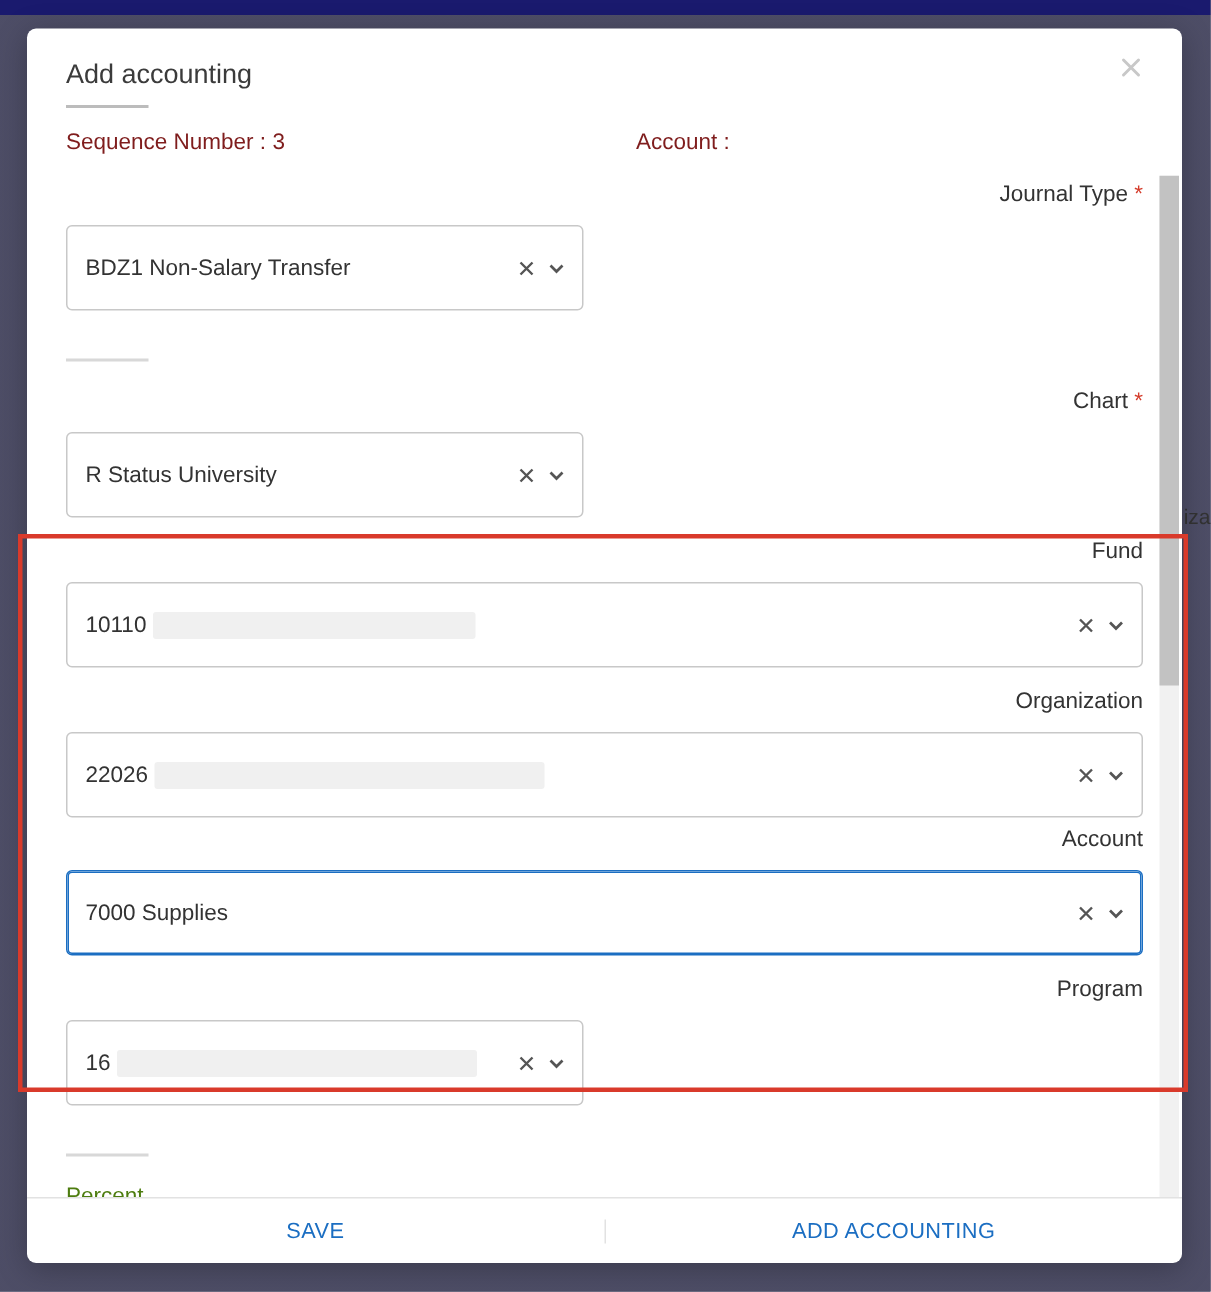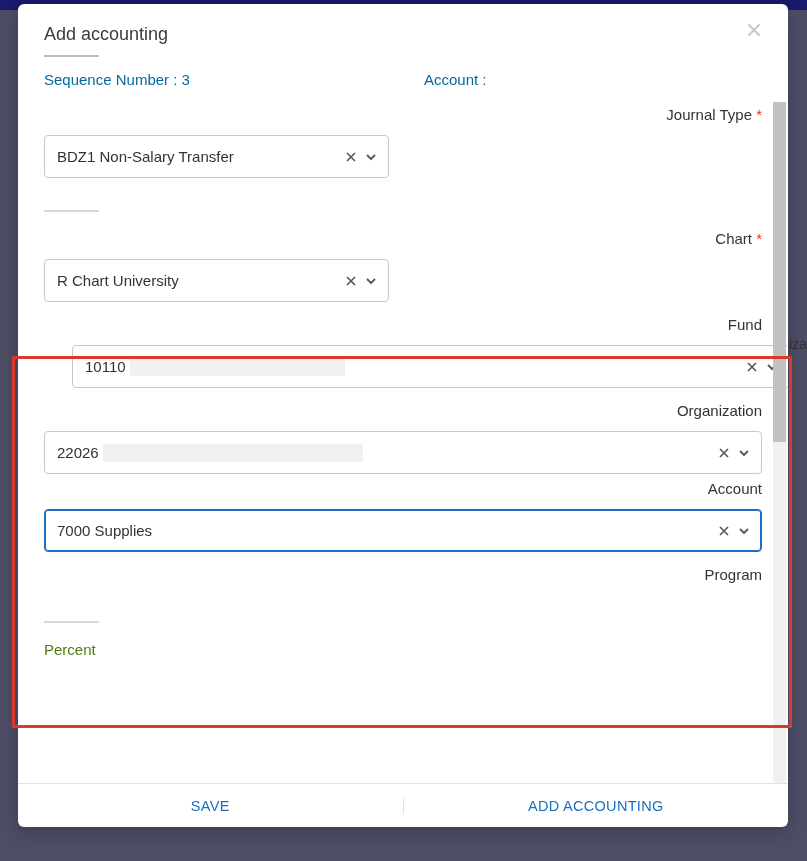--- a/index.html
+++ b/index.html
@@ -1,34 +1,34 @@
 <!DOCTYPE html>
 <html><head>
 <meta charset="utf-8">
 <style>
   * { box-sizing: border-box; margin: 0; padding: 0; }
   html, body { width: 807px; height: 861px; font-family: "Segoe UI", Arial, sans-serif; background: #4a4a6a; overflow: hidden; }
   .backdrop { position: absolute; inset: 0; background: linear-gradient(#1a1a6e 0 10px, rgba(80,80,100,0.6) 10px 100%); }
   .back-text { position: absolute; top: 336px; right: 0; font-size: 14px; color: #333; }
-  .modal { position: absolute; left: 18px; top: 4px; width: 770px; height: 823px; background: #fff; border-radius: 6px; box-shadow: 0 4px 20px rgba(0,0,0,0.25); display: flex; flex-direction: column; }
+  .modal { position: absolute; left: 18px; top: 19px; width: 770px; height: 823px; background: #fff; border-radius: 6px; box-shadow: 0 4px 20px rgba(0,0,0,0.25); display: flex; flex-direction: column; }
   .modal-header { padding: 20px 26px 0 26px; position: relative; }
   .modal-title { font-size: 18px; font-weight: 400; color: #3b3b3b; padding-bottom: 10px; }
   .title-underline { width: 55px; height: 2px; background: #bcbcbc; margin-bottom: 14px; }
   .close-x { position: absolute; top: 18px; right: 22px; width: 20px; height: 20px; cursor: pointer; color: #c8c8c8; font-size: 20px; line-height: 20px; text-align: center; font-weight: 300; }
-  .meta-row { display: flex; padding: 0 26px 14px 26px; font-size: 15px; color: #0369a1; }
+  .meta-row { display: flex; padding: 0 26px 14px 26px; font-size: 15px; color: #7f1d1d; }
   .meta-left { flex: 0 0 380px; }
   .meta-right { flex: 1; }
   .scroll-area { position: relative; flex: 1; overflow: hidden; }
   .body-inner { padding: 4px 26px 0 26px; }
   .scrollbar-track { position: absolute; top: 0; right: 2px; width: 13px; height: 100%; background: #f1f1f1; }
   .scrollbar-thumb { position: absolute; top: 0; left: 0; width: 13px; height: 340px; background: #c2c2c2; border-radius: 0; }
   .field { margin-bottom: 6px; }
   .field-label { font-size: 15px; color: #333; margin-bottom: 12px; display: block; text-align: right; }
   .req-star { color: #d43b2a; }
-  .combo { position: relative; border: 1px solid #c8c8c8; border-radius: 4px; height: 43px; display: flex; align-items: center; padding: 0 56px 0 12px; font-size: 15px; color: #333; background: #fff; }
+  .combo { position: relative; border: 1px solid #c8c8c8; border-radius: 4px; height: 57px; display: flex; align-items: center; padding: 0 56px 0 12px; font-size: 15px; color: #333; background: #fff; }
   .combo.focused { border: 1px solid #1b6ec2; box-shadow: 0 0 0 1px #1b6ec2 inset; }
   .combo.narrow { width: 345px; }
   .combo.wide  { width: 718px; }
   .combo .controls { position: absolute; right: 10px; top: 50%; transform: translateY(-50%); display: flex; align-items: center; gap: 6px; color: #555; }
   .ctrl { width: 14px; height: 14px; display: inline-flex; align-items: center; justify-content: center; }
   .redacted { display: inline-block; height: 18px; background: #f0f0f0; border-radius: 2px; vertical-align: middle; margin-left: 4px; }
   .section-gap { height: 26px; }
   .sep-short { width: 55px; height: 2px; background: #d8d8d8; margin: 0 0 18px 0; }
   .highlight-box { position: absolute; border: 3px solid #d93a2b; pointer-events: none; }
   .footer { height: 44px; border-top: 1px solid #e2e2e2; display: flex; align-items: center; }
@@ -95,37 +95,37 @@
 
       <div class="section-gap"></div>
       <div class="sep-short"></div>
 
       <div class="field">
         <label class="field-label">
           <span>Chart</span>
           <span class="req-star">*</span>
         </label>
         <div class="combo narrow">
-          <span>R Chart University</span>
-          <span class="controls">
-            <span class="ctrl">
-                <svg width="10" height="10" viewBox="0 0 10 10">
-                  <path d="M1 1 L9 9 M9 1 L1 9" stroke="#555" stroke-width="1.6"></path>
-                </svg>
-              </span>
-            <span class="ctrl">
-                <svg width="12" height="12" viewBox="0 0 12 12">
-                  <path d="M2 4 L6 8 L10 4" fill="none" stroke="#555" stroke-width="1.8"></path>
-                </svg>
-              </span>
-          </span>
-        </div>
-      </div>
-
-      <div class="field" style="margin-top:14px;margin-left:28px;">
+          <span>R Status University</span>
+          <span class="controls">
+            <span class="ctrl">
+                <svg width="10" height="10" viewBox="0 0 10 10">
+                  <path d="M1 1 L9 9 M9 1 L1 9" stroke="#555" stroke-width="1.6"></path>
+                </svg>
+              </span>
+            <span class="ctrl">
+                <svg width="12" height="12" viewBox="0 0 12 12">
+                  <path d="M2 4 L6 8 L10 4" fill="none" stroke="#555" stroke-width="1.8"></path>
+                </svg>
+              </span>
+          </span>
+        </div>
+      </div>
+
+      <div class="field" style="margin-top:14px;">
         <label class="field-label">Fund</label>
         <div class="combo wide">
           <span>10110</span>
           <span class="redacted" style="width:215px;"></span>
           <span class="controls">
             <span class="ctrl">
                 <svg width="10" height="10" viewBox="0 0 10 10">
                   <path d="M1 1 L9 9 M9 1 L1 9" stroke="#555" stroke-width="1.6"></path>
                 </svg>
               </span>
@@ -172,20 +172,36 @@
                 <svg width="12" height="12" viewBox="0 0 12 12">
                   <path d="M2 4 L6 8 L10 4" fill="none" stroke="#555" stroke-width="1.8"></path>
                 </svg>
               </span>
           </span>
         </div>
       </div>
 
       <div class="field" style="margin-top:14px;">
         <label class="field-label">Program</label>
+        <div class="combo narrow">
+          <span>16</span>
+          <span class="redacted" style="width:240px;"></span>
+          <span class="controls">
+            <span class="ctrl">
+                <svg width="10" height="10" viewBox="0 0 10 10">
+                  <path d="M1 1 L9 9 M9 1 L1 9" stroke="#555" stroke-width="1.6"></path>
+                </svg>
+              </span>
+            <span class="ctrl">
+                <svg width="12" height="12" viewBox="0 0 12 12">
+                  <path d="M2 4 L6 8 L10 4" fill="none" stroke="#555" stroke-width="1.8"></path>
+                </svg>
+              </span>
+          </span>
+        </div>
       </div>
 
       <div class="section-gap"></div>
       <div class="sep-short"></div>
 
       <div class="lbl-percent">Percent</div>
 
     </div>
 
     <div class="scrollbar-track">

